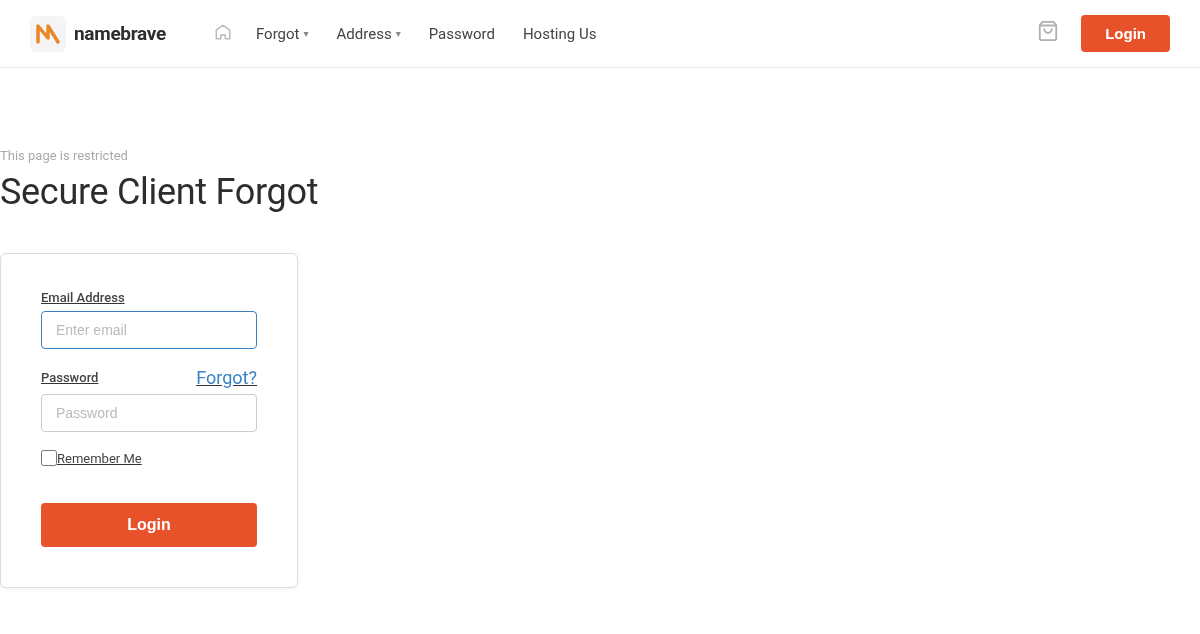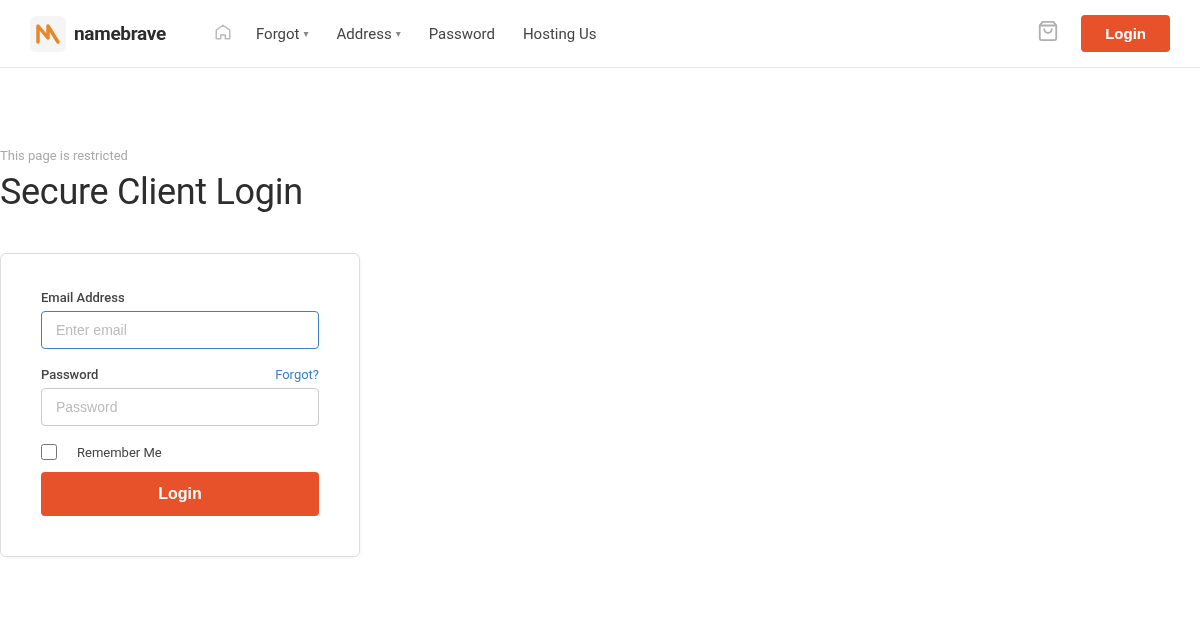--- a/index.html
+++ b/index.html
@@ -125,43 +125,44 @@
       margin-bottom: 40px;
       letter-spacing: -0.3px;
     }
 
     
     .login-card {
       background: #fff;
       border: 1px solid #ddd;
       border-radius: 6px;
       padding: 36px 40px 40px;
-      width: 360px;
+      width: 298px;
       box-shadow: 0 1px 4px rgba(0,0,0,0.05);
+      text-decoration: underline;
     }
 
     .form-group {
       margin-bottom: 18px;
     }
 
     .form-label {
       display: flex;
       justify-content: space-between;
       align-items: center;
       margin-bottom: 6px;
     }
 
     .form-label-text {
       font-size: 13px;
       color: #444;
       font-weight: 500;
     }
 
     .forgot-link {
-      font-size: 13px;
+      font-size: 18px;
       color: #3b82c4;
       text-decoration: none;
       cursor: pointer;
     }
 
     .form-input {
       width: 100%;
       padding: 10px 14px;
       font-size: 14px;
       border: 1px solid #ccc;
@@ -176,22 +177,22 @@
       color: #bbb;
     }
 
     .email-input {
       border-color: #3b82c4;
     }
 
     .checkbox-row {
       display: flex;
       align-items: center;
-      gap: 20px;
-      margin-bottom: 12px;
+      gap: 0;
+      margin-bottom: 37px;
     }
 
     .checkbox-input {
       width: 16px;
       height: 16px;
       cursor: pointer;
       accent-color: #e8522a;
     }
 
     .checkbox-label {
@@ -254,21 +255,21 @@
         <line x1="3" y1="6" x2="21" y2="6"></line>
         <path d="M16 10a4 4 0 01-8 0"></path>
       </svg>
     </div>
     <button class="login-btn">Login</button>
   </div>
 </nav>
 
 <main class="main-content">
   <p class="page-restricted">This page is restricted</p>
-  <h1 class="page-title">Secure Client Login</h1>
+  <h1 class="page-title">Secure Client Forgot</h1>
 
   <div class="login-card">
     
     <div class="form-group">
       <div class="form-label">
         <span class="form-label-text">Email Address</span>
       </div>
       <input class="form-input email-input" type="email" placeholder="Enter email" style="">
     </div>
 

